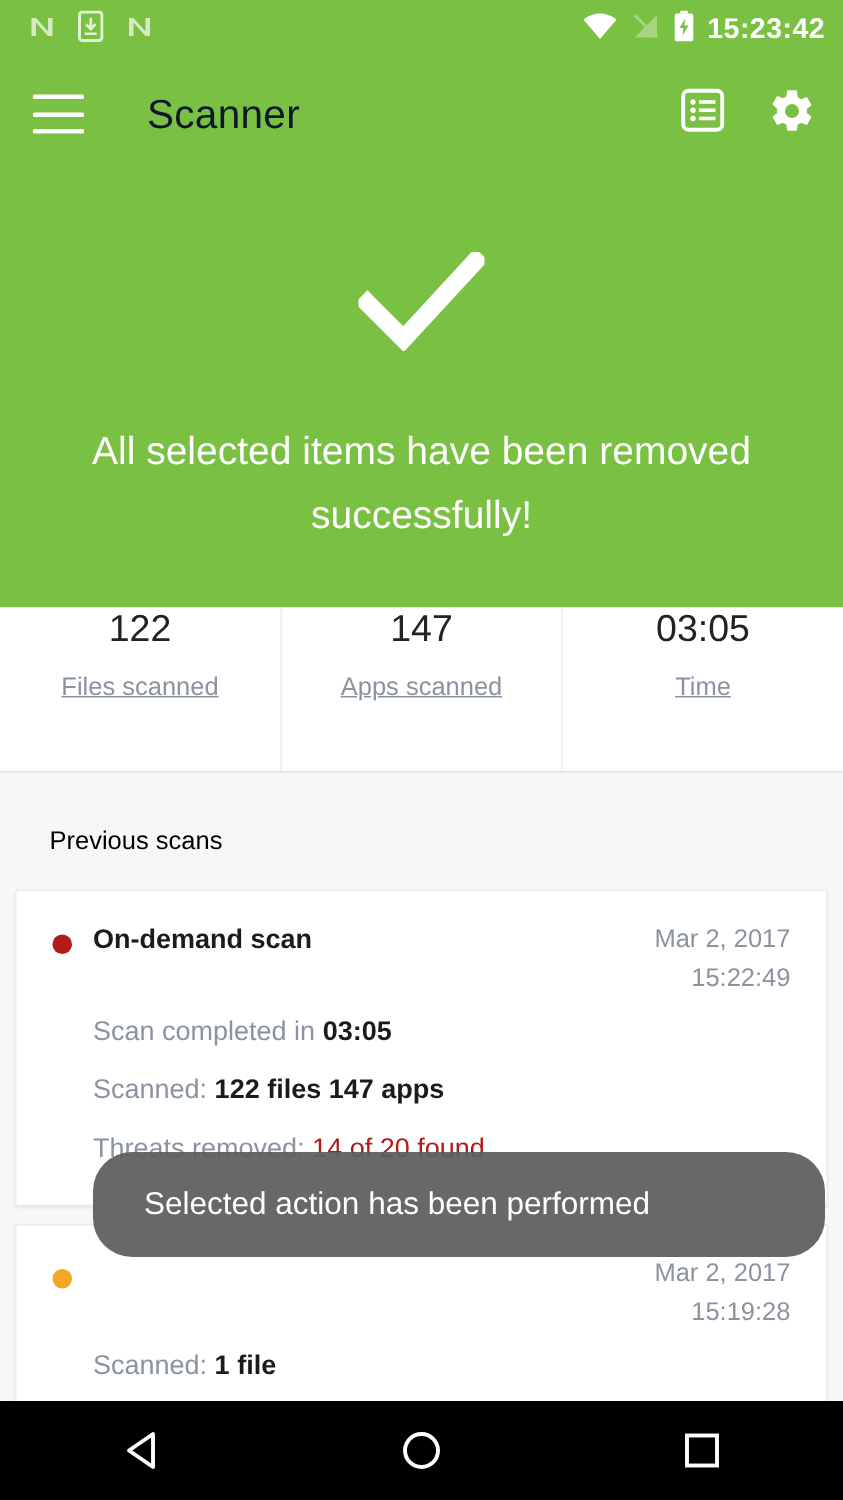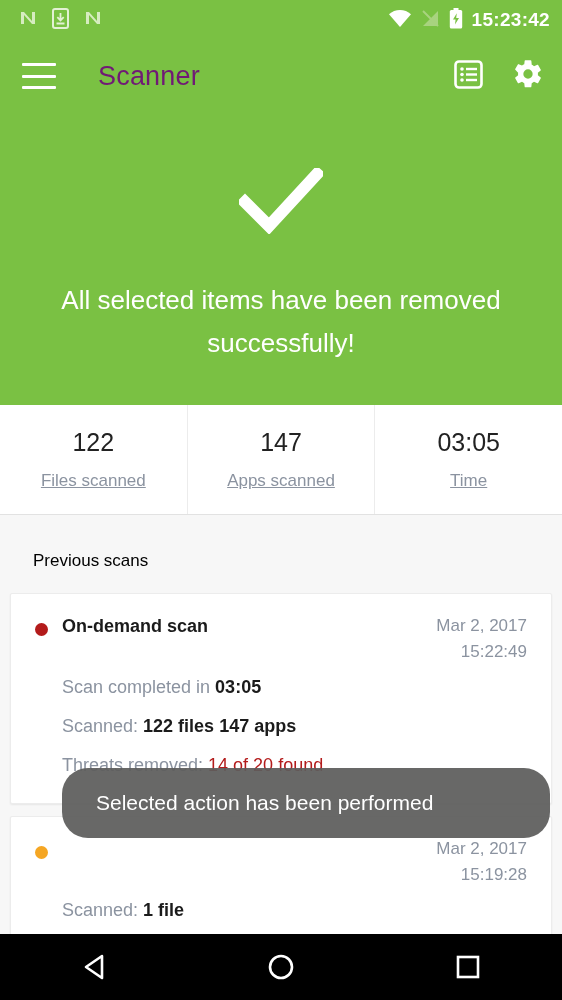--- a/index.html
+++ b/index.html
@@ -19,31 +19,31 @@
     position:relative;
   }
   .sb-left{ display:flex; align-items:center; gap:14px; }
   .sb-right{ margin-left:auto; display:flex; align-items:center; gap:9px; }
   .sb-time{ color:#ffffff; font-size:19px; font-weight:bold; letter-spacing:.3px; }
 
   
   .appbar{ height:72px; background:#7ac143; display:flex; align-items:center; padding:0 18px 0 22px; }
   .hamburger{ width:34px; height:26px; display:flex; flex-direction:column; justify-content:space-between; cursor:pointer; }
   .hamburger i{ display:block; height:3px; background:#fff; border-radius:1px; }
-  .appbar-title{ color:#701a75; font-size:27px; margin-left:42px; letter-spacing:.2px; }
+  .appbar-title{ color:#0f172a; font-size:27px; margin-left:42px; letter-spacing:.2px; }
   .appbar-actions{ margin-left:auto; display:flex; align-items:center; gap:28px; }
 
   
   .hero{ background:#7ac143; padding:46px 34px 40px; text-align:center; }
   .check-wrap{ height:86px; display:flex; align-items:center; justify-content:center; }
   .hero-msg{ color:#fff; font-size:26px; line-height:1.65; margin-top:35px; }
 
   
   .stats{ background:#fff; display:flex; height:110px; border-bottom:1px solid #e2e2e2; }
-  .stat{ flex:1; display:flex; flex-direction:column; align-items:center; justify-content:center; }
+  .stat{ flex:1; display:flex; flex-direction:column; align-items:center; justify-content:flex-start; }
   .stat + .stat{ border-left:1px solid #ececec; }
   .stat-val{ font-size:25px; color:#222; margin-bottom:14px; }
   .stat-lbl{ font-size:17px; color:#8b93a0;text-decoration:underline; }
 
   
   .section-title{ font-size:17px; color:#000000; padding:36px 0 22px 33px; }
   .cards{ padding:0 10px; }
   .card{
     background:#fff; border:1px solid #ececec; border-radius:2px;
     box-shadow:0 1px 2px rgba(0,0,0,.07);

